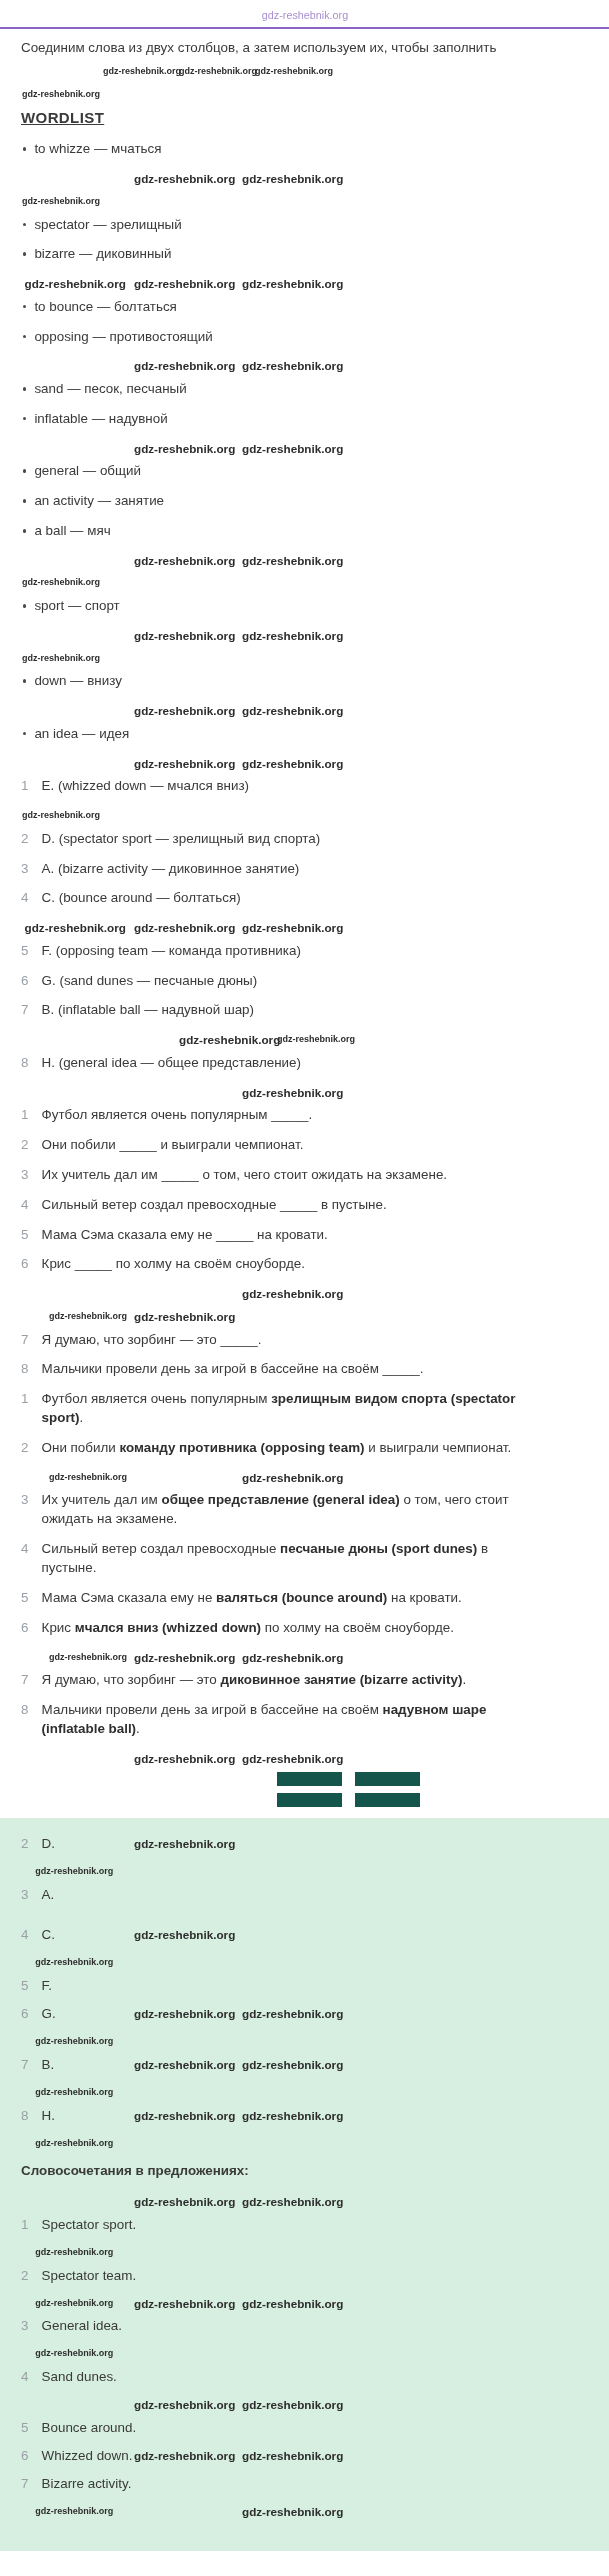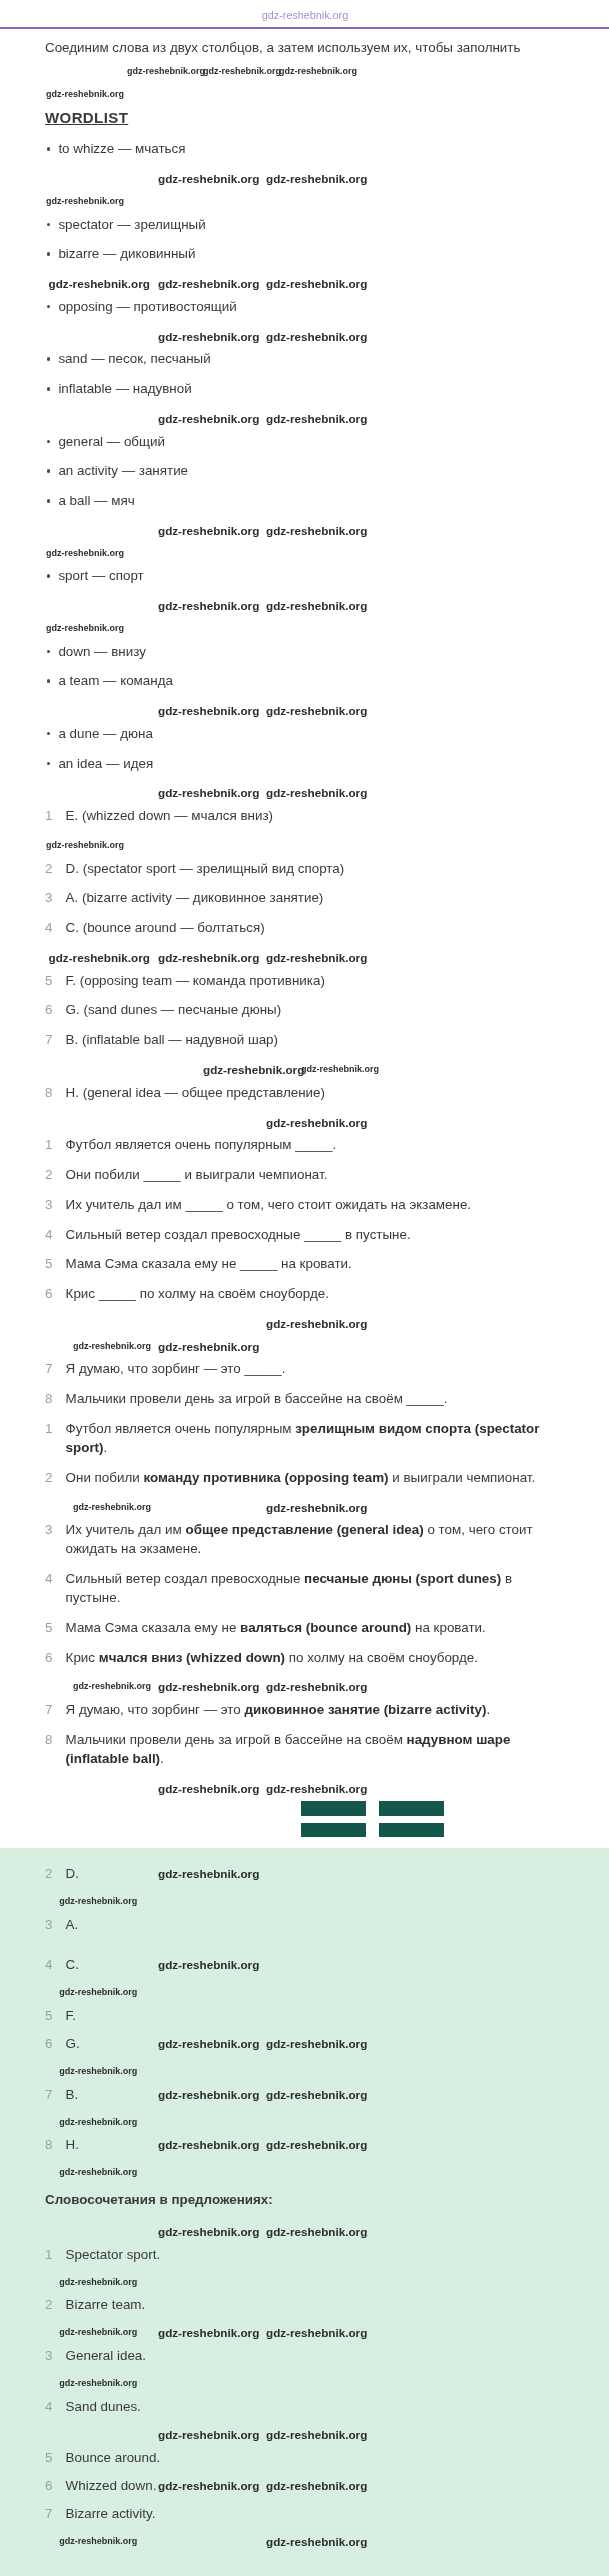--- a/index.html
+++ b/index.html
@@ -7,21 +7,21 @@
     width:610px;
     background:#ffffff;
     color:#3a3a3a;
     font-family:"Liberation Sans", sans-serif;
     font-size:13.4px;
     line-height:19px;
   }
   .site-header { text-align:center; padding:4.5px 0 2.7px; }
   .site-link { color:#a88fd0; font-size:10.8px; text-decoration:none; }
   .purple-line { height:1.8px; background:#8a63c6; margin-bottom:9px; }
-  .content { position:relative; padding:0 9px;margin-left:36px; }
+  .content { position:relative; padding:0 21px; }
   .intro { margin-bottom:5.4px; }
   .wm { font-weight:700; color:#2d2d2d; font-size:11.7px; white-space:nowrap; }
   .wm.sm { font-size:9px; }
   .wmrow { position:relative; height:20px; margin-bottom:2.7px; }
   .wmabs { position:absolute; top:0; }
   .p1{left:0.9px}.p4{left:3.6px}.p16{left:14.3px}.p31{left:28px}.p91{left:82px}
   .p126{left:113px}.p176{left:158px}.p246{left:221px}.p261{left:234px}.p286{left:256px}
   .wordlist-title { font-weight:700; font-size:15px; letter-spacing:0.4px; margin:1.8px 0 12.6px;text-decoration:underline; }
   .wlrow { display:flex; align-items:flex-start; margin-bottom:10.8px; }
   .bullet { width:3.6px; height:3.6px; border-radius:50%; background:#4a4a4a; margin:8px 8px 0 1.8px; flex:none; }
@@ -81,20 +81,24 @@
     <span>bizarre — диковинный</span>
   </div>
   <div class="wmrow">
     <span class="wm wmabs p4">gdz-reshebnik.org</span>
     <span class="wm wmabs p126">gdz-reshebnik.org</span>
     <span class="wm wmabs p246">gdz-reshebnik.org</span>
   </div>
 
   <div class="wlrow">
     <span class="bullet"></span>
+    <span>to bounce — болтаться</span>
+  </div>
+  <div class="wlrow">
+    <span class="bullet"></span>
     <span>opposing — противостоящий</span>
   </div>
   <div class="wmrow">
     <span class="wm wmabs p126">gdz-reshebnik.org</span>
     <span class="wm wmabs p246">gdz-reshebnik.org</span>
   </div>
 
   <div class="wlrow">
     <span class="bullet"></span>
     <span>sand — песок, песчаный</span>
@@ -137,33 +141,25 @@
     <span class="wm wmabs p246">gdz-reshebnik.org</span>
   </div>
   <div class="wmrow">
     <span class="wm sm wmabs p1">gdz-reshebnik.org</span>
   </div>
 
   <div class="wlrow">
     <span class="bullet"></span>
     <span>down — внизу</span>
   </div>
-  <div class="wlrow">
-    <span class="bullet"></span>
-    <span>a team — команда</span>
-  </div>
-  <div class="wmrow">
-    <span class="wm wmabs p126">gdz-reshebnik.org</span>
-    <span class="wm wmabs p246">gdz-reshebnik.org</span>
-  </div>
-
-  <div class="wlrow">
-    <span class="bullet"></span>
-    <span>a dune — дюна</span>
-  </div>
+  <div class="wmrow">
+    <span class="wm wmabs p126">gdz-reshebnik.org</span>
+    <span class="wm wmabs p246">gdz-reshebnik.org</span>
+  </div>
+
   <div class="wlrow">
     <span class="bullet"></span>
     <span>an idea — идея</span>
   </div>
   <div class="wmrow">
     <span class="wm wmabs p126">gdz-reshebnik.org</span>
     <span class="wm wmabs p246">gdz-reshebnik.org</span>
   </div>
 
   <div class="nrow">
@@ -375,21 +371,21 @@
 
     <div class="nrow">
       <span class="num">1</span>
       <span class="ntext">Spectator sport.</span>
     </div>
     <div class="wmrow">
       <span class="wm sm wmabs p16">gdz-reshebnik.org</span>
     </div>
     <div class="nrow">
       <span class="num">2</span>
-      <span class="ntext">Bizarre team.</span>
+      <span class="ntext">Spectator team.</span>
     </div>
     <div class="wmrow">
       <span class="wm sm wmabs p16">gdz-reshebnik.org</span>
       <span class="wm wmabs p126">gdz-reshebnik.org</span>
       <span class="wm wmabs p246">gdz-reshebnik.org</span>
     </div>
     <div class="nrow">
       <span class="num">3</span>
       <span class="ntext">General idea.</span>
     </div>

